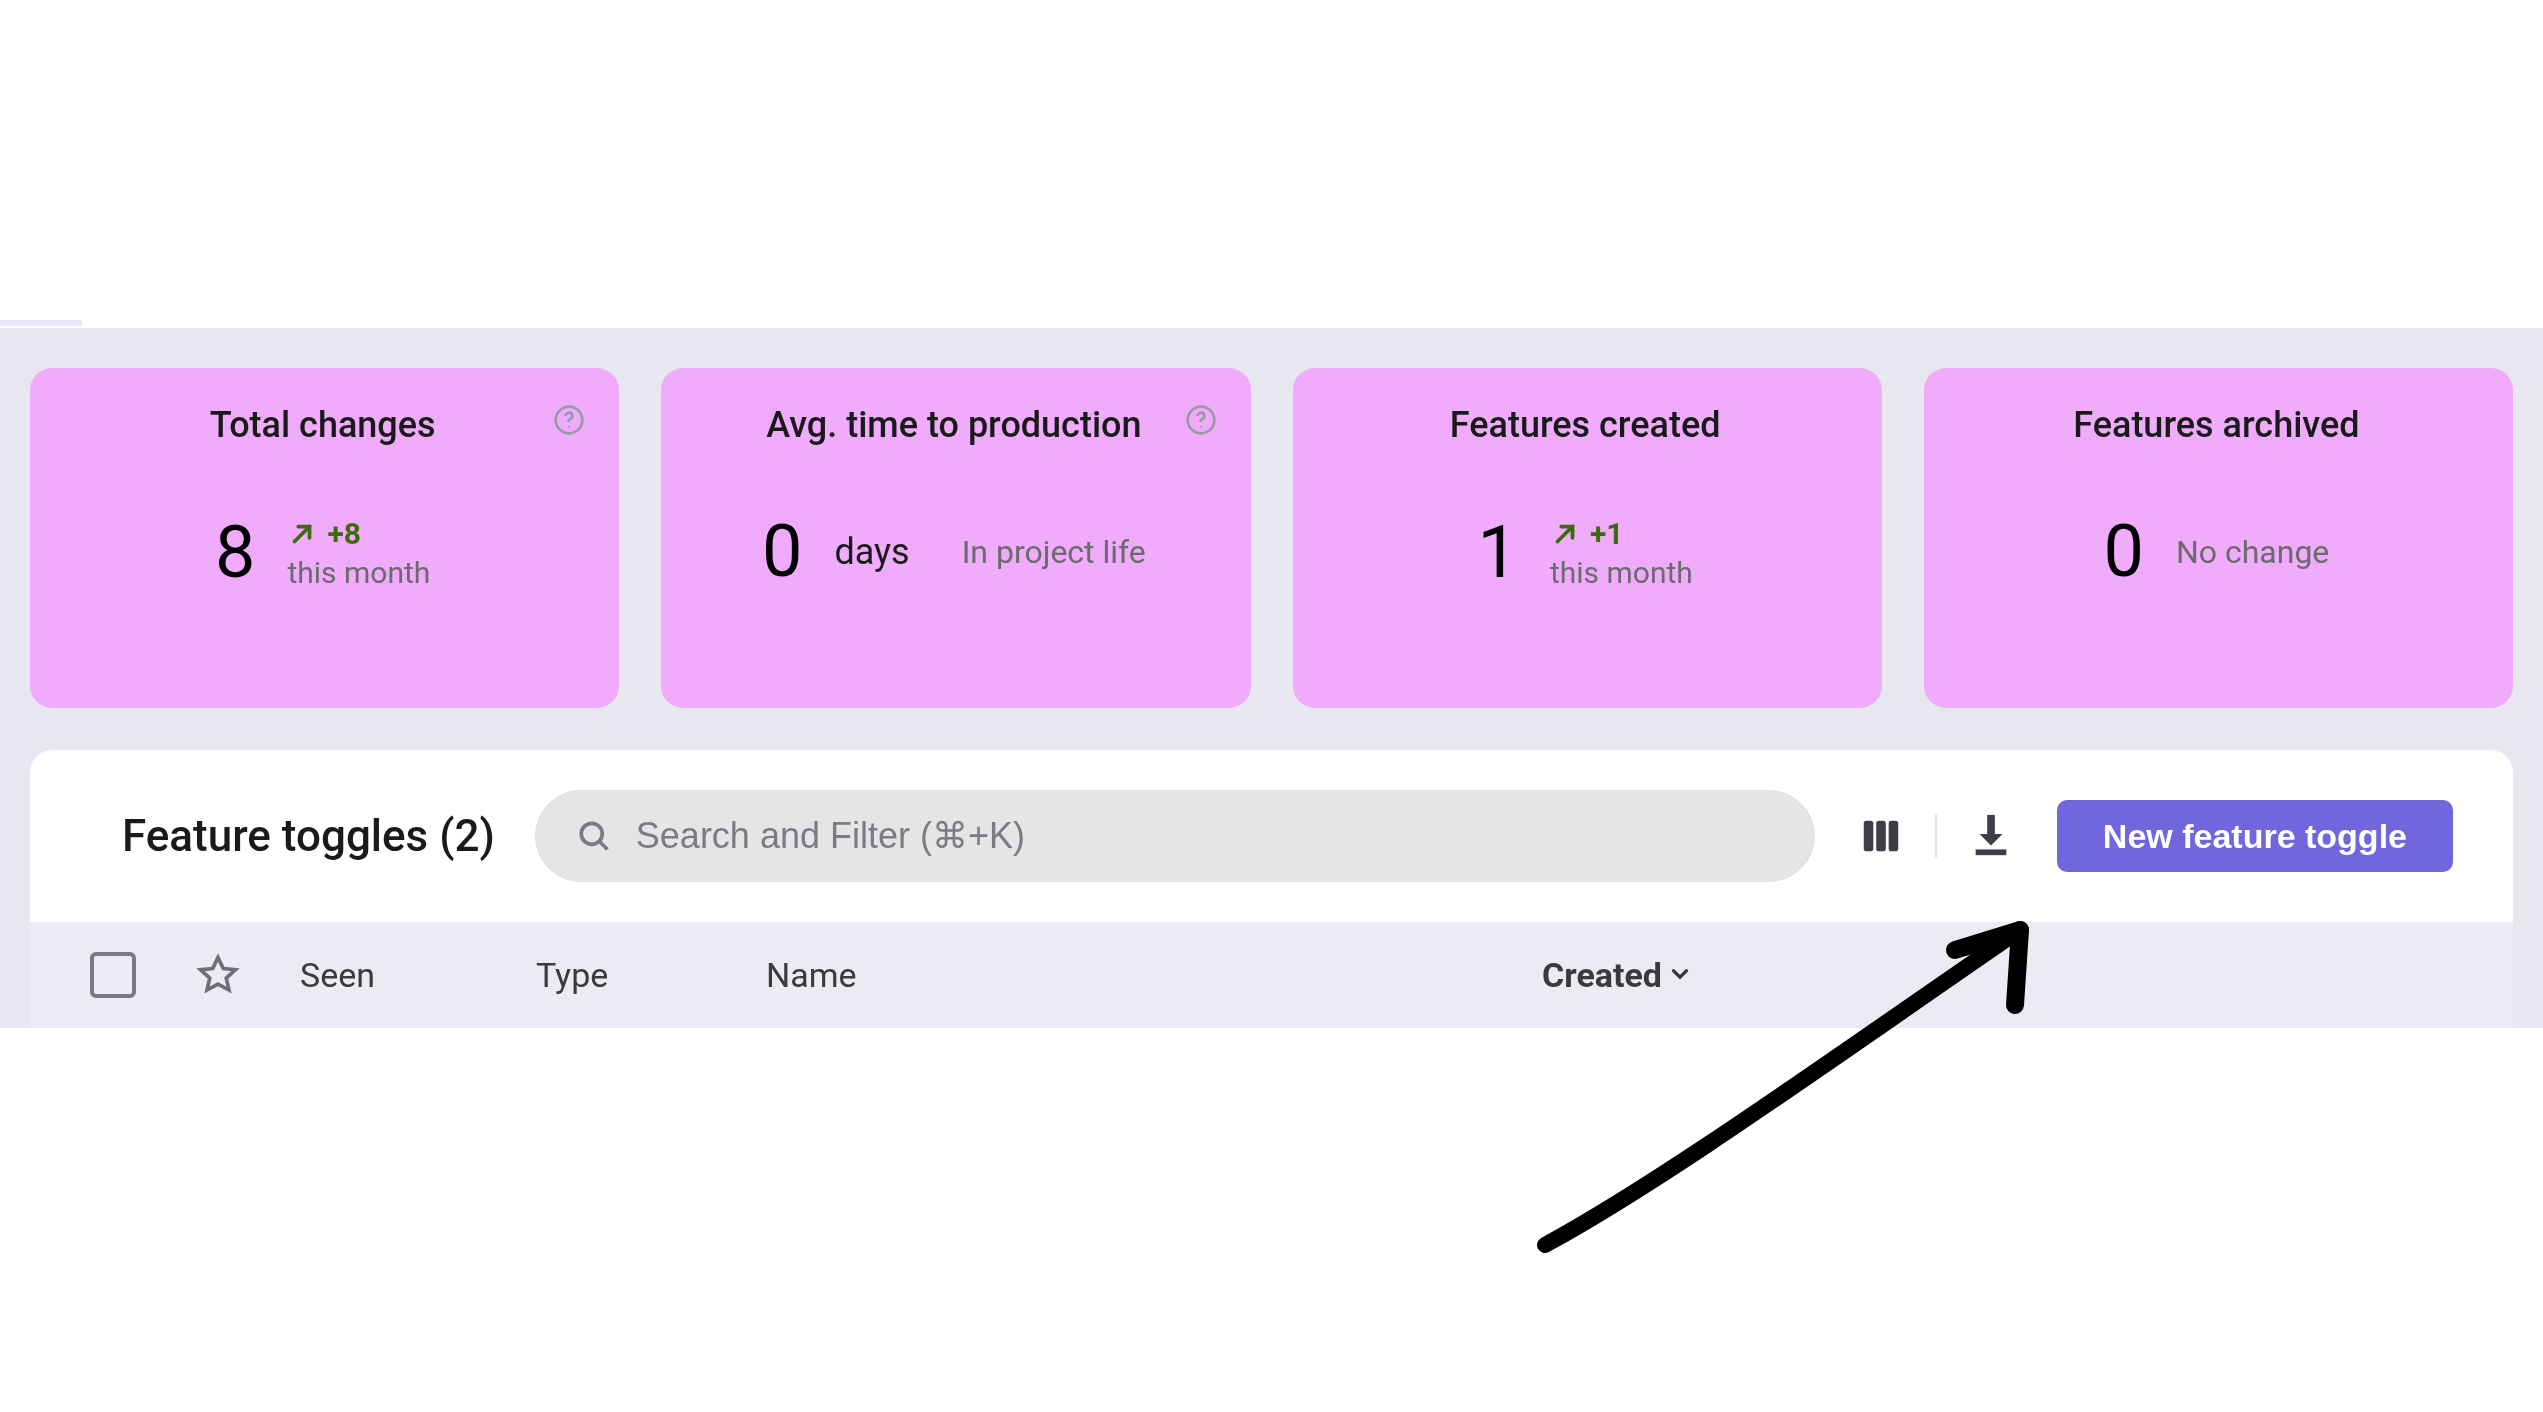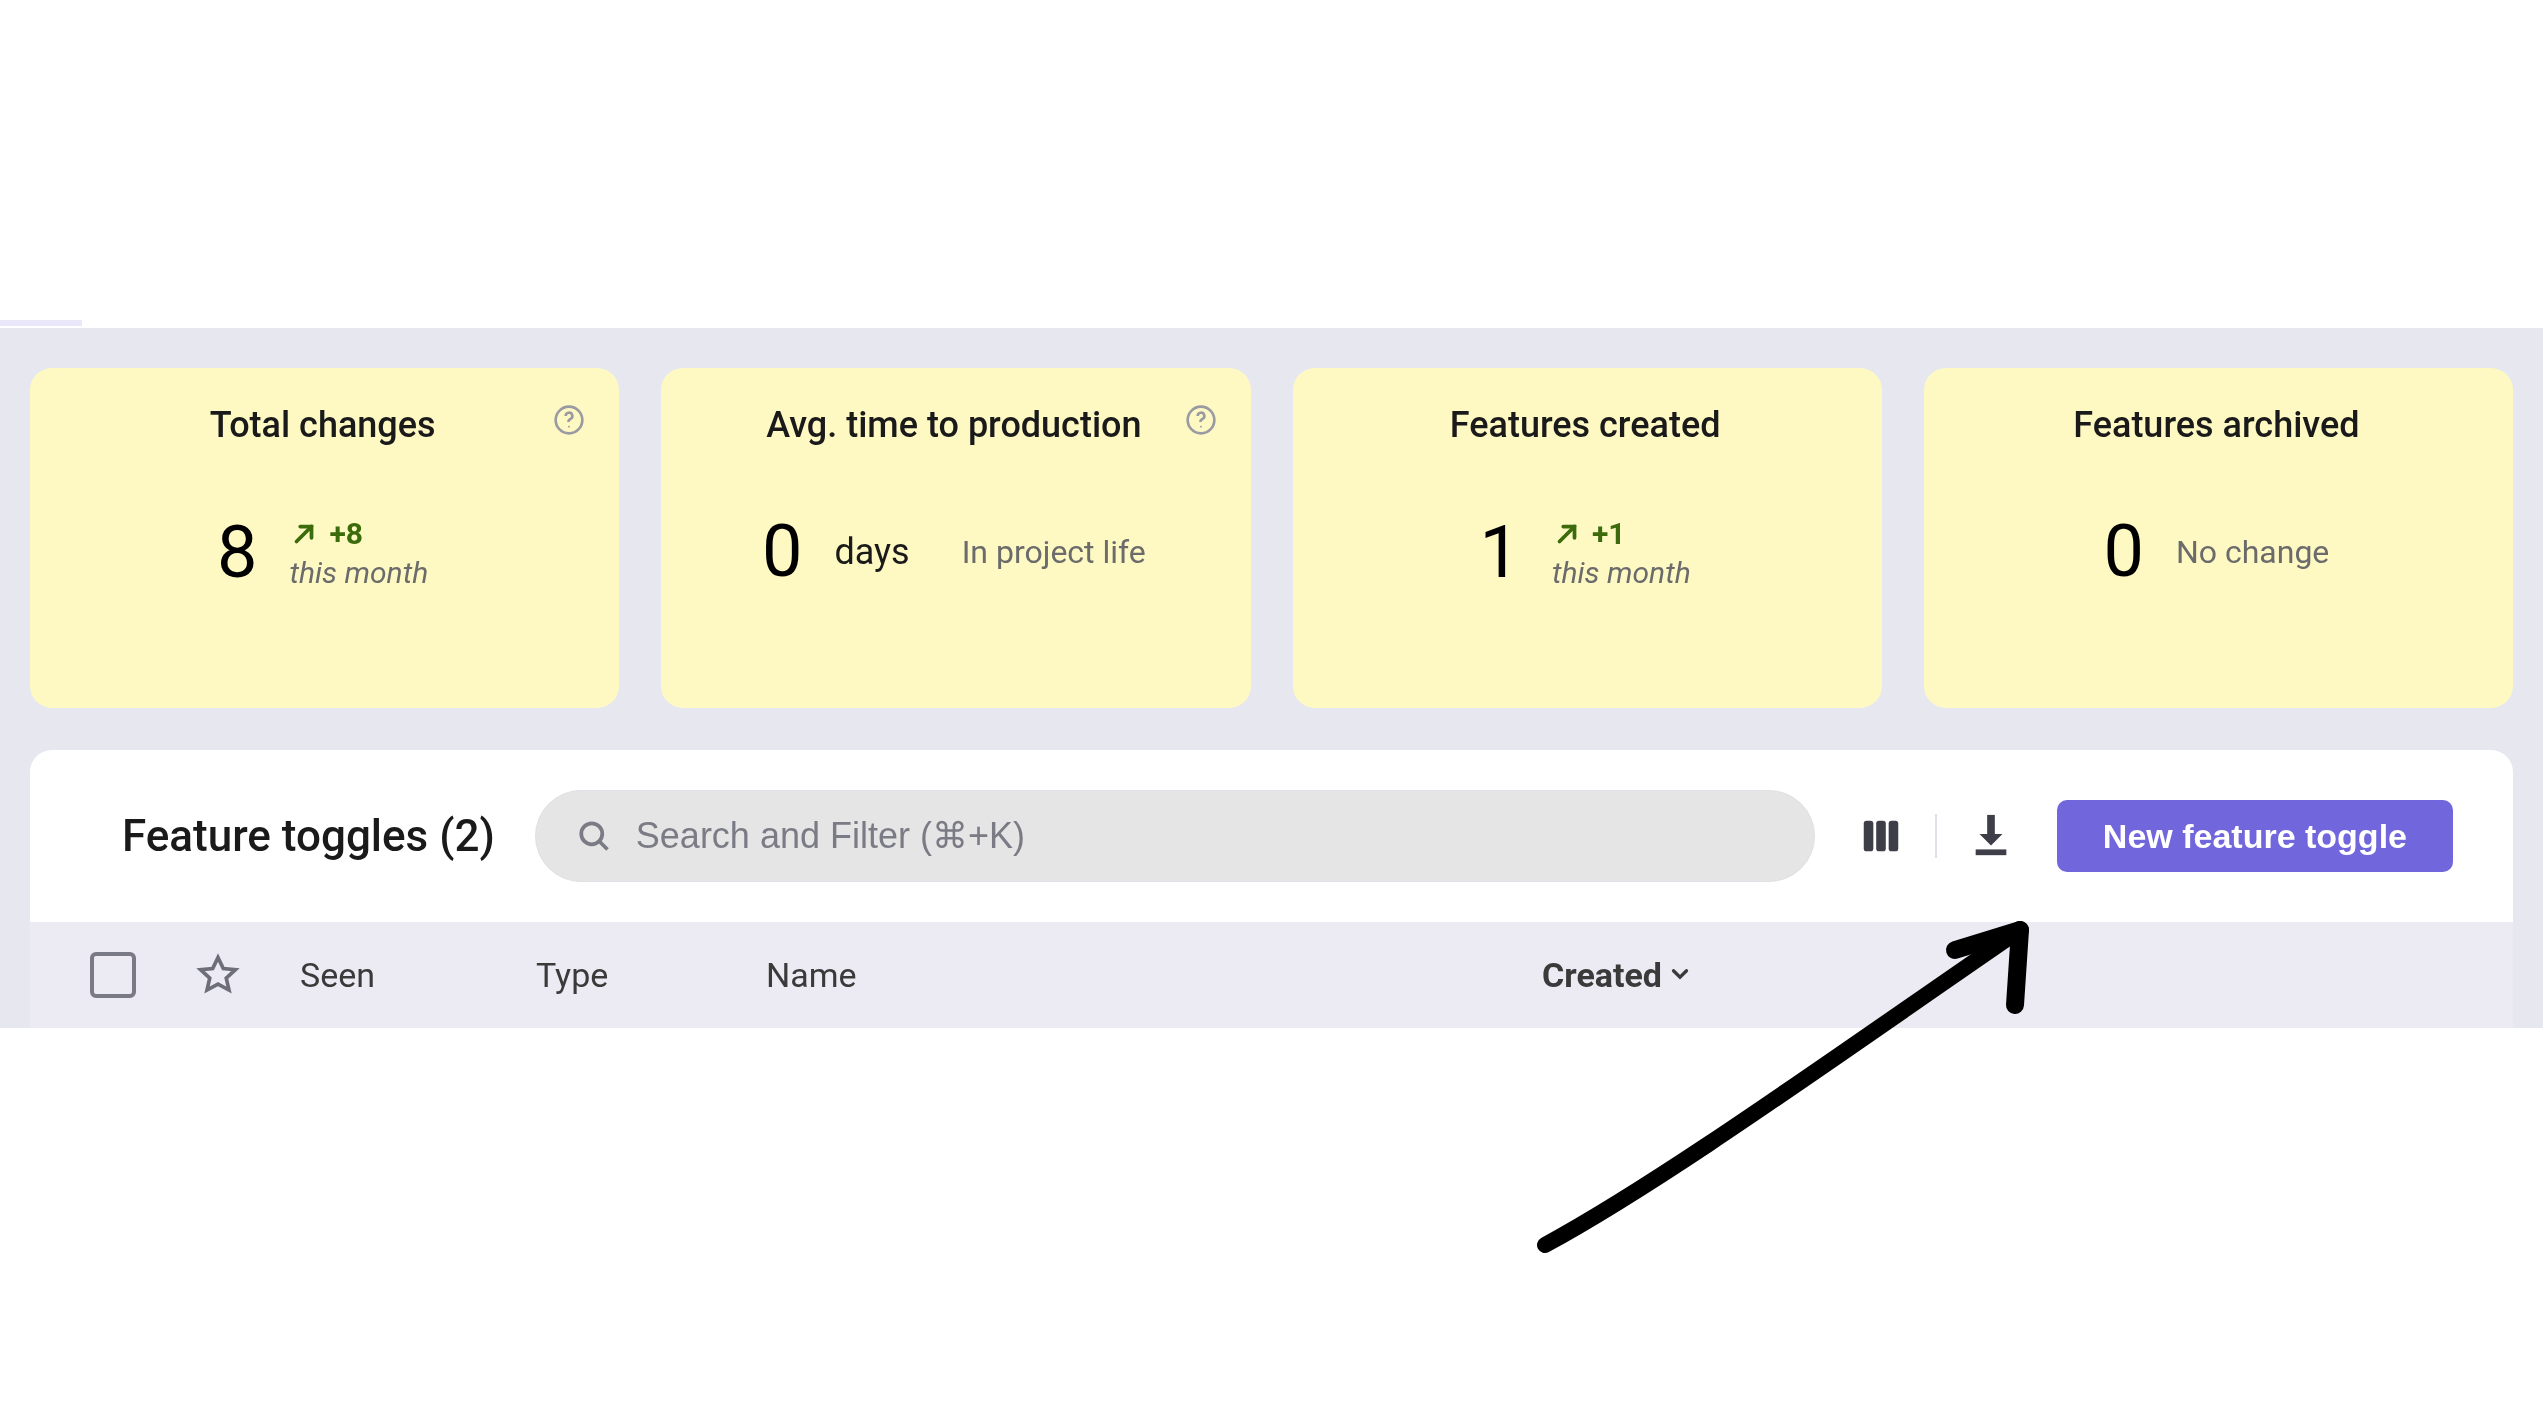--- a/index.html
+++ b/index.html
@@ -26,21 +26,21 @@
   .dashboard-area {
     background: #e7e8ef;
     padding: 40px 30px 0 30px;
   }
   .stat-row {
     display: flex;
     gap: 42px;
   }
   .stat-card {
     flex: 1;
-    background: #fef9c3;
+    background: #f0abfc;
     border-radius: 22px;
     padding: 36px 40px 50px 36px;
     position: relative;
     min-height: 340px;
   }
   .stat-title {
     text-align: center;
     font-size: 36px;
     color: #1a1a1a;
     font-weight: 500;
@@ -82,21 +82,20 @@
     height: 30px;
   }
   .trend-delta {
     color: #3c6b0c;
     font-size: 30px;
     font-weight: 700;
   }
   .trend-period {
     color: #6b6b6b;
     font-size: 30px;
-    font-style: italic;
   }
   .stat-unit {
     font-size: 36px;
     color: #1a1a1a;
   }
   .stat-subtext {
     font-size: 32px;
     color: #6b6b6b;
     margin-left: 20px;
   }

